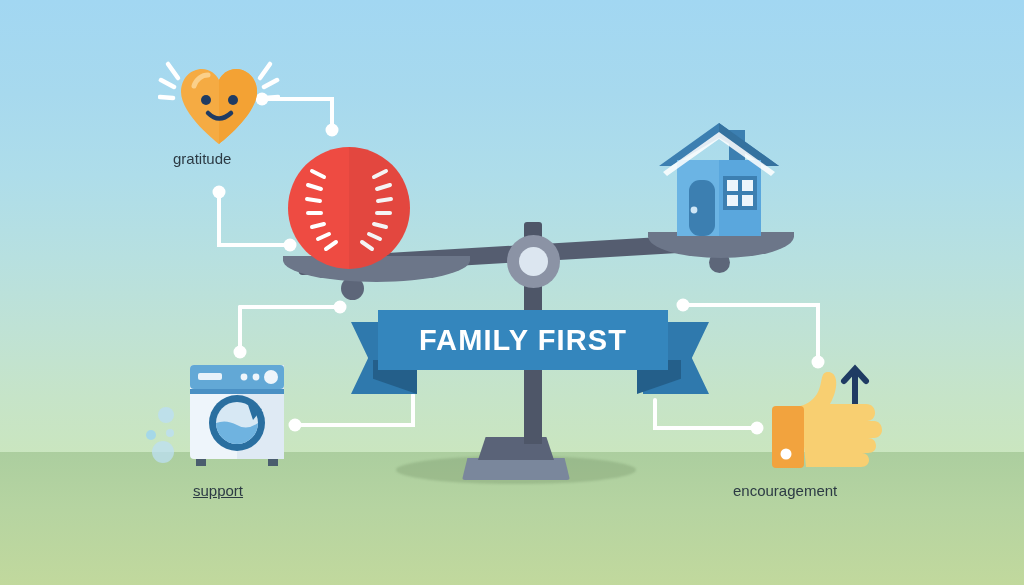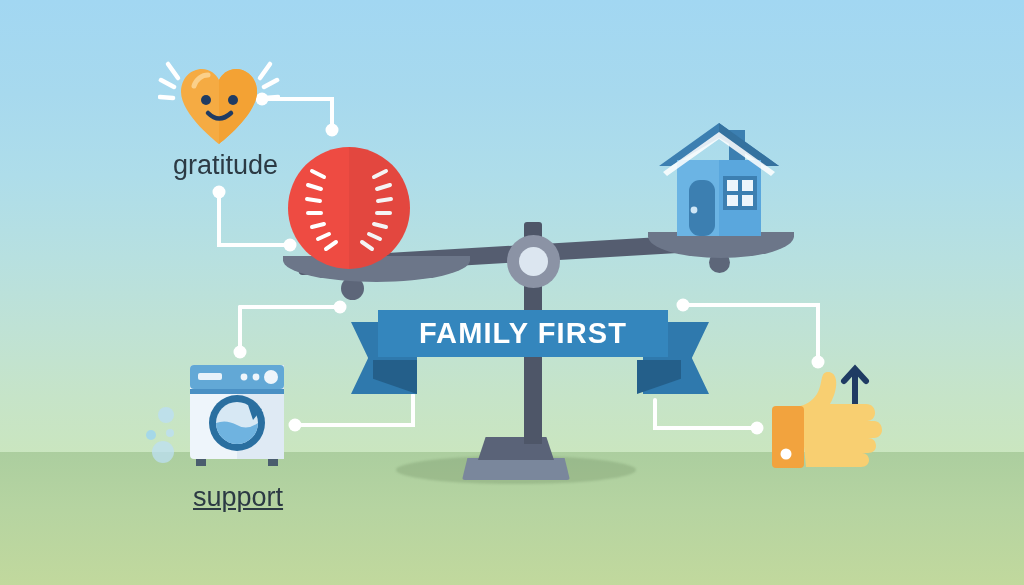--- a/index.html
+++ b/index.html
@@ -194,21 +194,21 @@
     height: 34px;
     background: #245f8a;
   }
   .ribbon-fold.left  { left: 373px; clip-path: polygon(0 0, 100% 0, 100% 100%, 0 55%); }
   .ribbon-fold.right { left: 637px; clip-path: polygon(0 0, 100% 0, 100% 55%, 0 100%); }
   .ribbon-main {
     position: absolute;
     left: 378px;
     top: 310px;
     width: 290px;
-    height: 47px;
+    height: 60px;
     background: #3486bd;
     display: flex;
     align-items: center;
     justify-content: center;
   }
   .ribbon-label {
     color: #ffffff;
     font-size: 29px;
     font-weight: bold;
     letter-spacing: 1.1px;
@@ -216,21 +216,21 @@
     white-space: nowrap;
   }
 
   
   .connectors { position: absolute; left: 0; top: 0; width: 1024px; height: 585px; }
 
   
   .cap {
     position: absolute;
     color: #2c3a44;
-    font-size: 27px;
+    font-size: 15px;
     font-family: "Liberation Sans", sans-serif;
     white-space: nowrap;
   }
   .cap-gratitude     { left: 173px; top: 150px; }
   .cap-support       { left: 193px; top: 482px; text-decoration: underline; }
   .cap-encouragement { left: 733px; top: 482px; }
 </style>
 </head>
 <body>
 
@@ -391,14 +391,15 @@
   <div class="ribbon-tail left"></div>
   <div class="ribbon-tail right"></div>
   <div class="ribbon-fold left"></div>
   <div class="ribbon-fold right"></div>
   <div class="ribbon-main">
     <span class="ribbon-label">FAMILY FIRST</span>
   </div>
 
   <div class="cap cap-gratitude">gratitude</div>
   <div class="cap cap-support">support</div>
+  <div class="cap cap-encouragement">encouragement</div>
 
 </div>
 
 </body></html>

